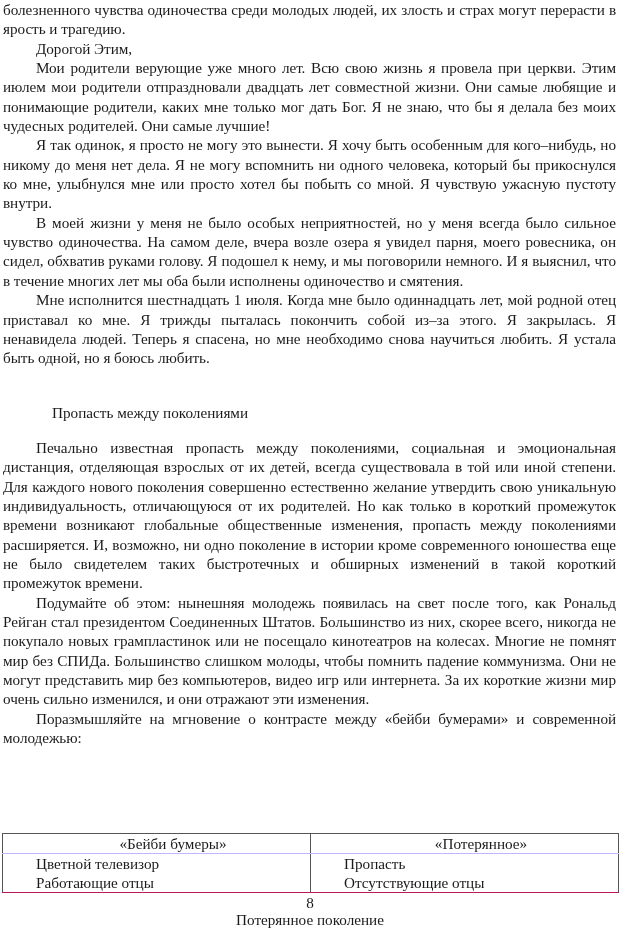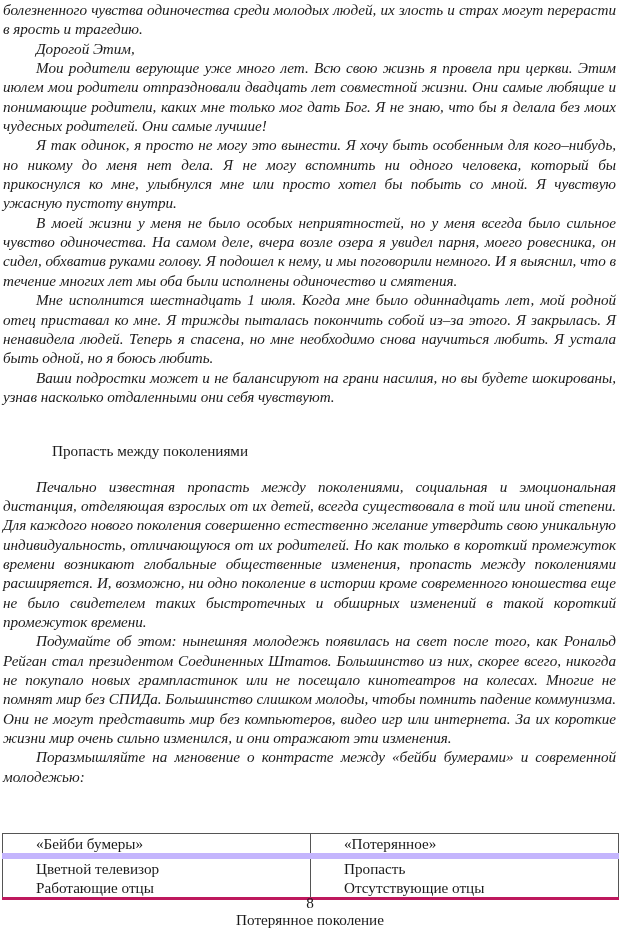--- a/index.html
+++ b/index.html
@@ -23,21 +23,21 @@
       width: 613px;
     }
     .p {
       margin: 0;
       line-height: 19.35px;
       text-align: justify;
       text-indent: 33px;
       letter-spacing: -0.05px;
     }
     .p.noindent { text-indent: 0; }
-    .p.last-left { text-align-last: left; font-style: italic; }
+    .p.last-left { text-align-last: left; }
     .gap { height: 19px; }
     .heading {
       margin: 16px;
       line-height: 19.35px;
       text-indent: 33px;
     }
     table.compare {
       position: absolute;
       left: 2px;
       top: 833px;
@@ -48,24 +48,25 @@
     }
     table.compare td {
       border-left: 1px solid #555;
       border-right: 1px solid #555;
       padding: 0 0 0 33px;
       vertical-align: top;
       width: 50%;
     }
     table.compare tr.head td {
       border-top: 1px solid #555;
-      border-bottom: 6px solid #c4b5fd;
+      border-bottom: 1px solid #c4b5fd;
+      text-align: center;
     }
     table.compare tr.last td {
-      border-bottom: 3px solid #be185d;
+      border-bottom: 1px solid #be185d;
     }
     .footer {
       position: absolute;
       left: 0;
       width: 620px;
       text-align: center;
       line-height: 19px;
     }
     .footer.page-num { top: 893px; }
     .footer.title { top: 910px; }
@@ -74,21 +75,20 @@
 <body>
 
 <div class="page">
   <div id="top-paras">
       <p class="p last-left noindent">болезненного чувства одиночества среди молодых людей, их злость и страх могут перерасти в ярость и трагедию.</p>
       <p class="p last-left">Дорогой Этим,</p>
       <p class="p last-left">Мои родители верующие уже много лет. Всю свою жизнь я провела при церкви. Этим июлем мои родители отпраздновали двадцать лет совместной жизни. Они самые любящие и понимающие родители, каких мне только мог дать Бог. Я не знаю, что бы я делала без моих чудесных родителей. Они самые лучшие!</p>
       <p class="p last-left">Я так одинок, я просто не могу это вынести. Я хочу быть особенным для кого–нибудь, но никому до меня нет дела. Я не могу вспомнить ни одного человека, который бы прикоснулся ко мне, улыбнулся мне или просто хотел бы побыть со мной. Я чувствую ужасную пустоту внутри.</p>
       <p class="p last-left">В моей жизни у меня не было особых неприятностей, но у меня всегда было сильное чувство одиночества. На самом деле, вчера возле озера я увидел парня, моего ровесника, он сидел, обхватив руками голову. Я подошел к нему, и мы поговорили немного. И я выяснил, что в течение многих лет мы оба были исполнены одиночество и смятения.</p>
       <p class="p last-left">Мне исполнится шестнадцать 1 июля. Когда мне было одиннадцать лет, мой родной отец приставал ко мне. Я трижды пыталась покончить собой из–за этого. Я закрылась. Я ненавидела людей. Теперь я спасена, но мне необходимо снова научиться любить. Я устала быть одной, но я боюсь любить.</p>
-      <p class="p last-left">Ваши подростки может и не балансируют на грани насилия, но вы будете шокированы, узнав насколько отдаленными они себя чувствуют.</p>
     </div>
   <div class="gap"></div>
   <p class="heading">Пропасть между поколениями</p>
   <div id="bottom-paras">
       <p class="p last-left">Печально известная пропасть между поколениями, социальная и эмоциональная дистанция, отделяющая взрослых от их детей, всегда существовала в той или иной степени. Для каждого нового поколения совершенно естественно желание утвердить свою уникальную индивидуальность, отличающуюся от их родителей. Но как только в короткий промежуток времени возникают глобальные общественные изменения, пропасть между поколениями расширяется. И, возможно, ни одно поколение в истории кроме современного юношества еще не было свидетелем таких быстротечных и обширных изменений в такой короткий промежуток времени.</p>
       <p class="p last-left">Подумайте об этом: нынешняя молодежь появилась на свет после того, как Рональд Рейган стал президентом Соединенных Штатов. Большинство из них, скорее всего, никогда не покупало новых грампластинок или не посещало кинотеатров на колесах. Многие не помнят мир без СПИДа. Большинство слишком молоды, чтобы помнить падение коммунизма. Они не могут представить мир без компьютеров, видео игр или интернета. За их короткие жизни мир очень сильно изменился, и они отражают эти изменения.</p>
       <p class="p last-left">Поразмышляйте на мгновение о контрасте между «бейби бумерами» и современной молодежью:</p>
     </div>
 </div>
 

